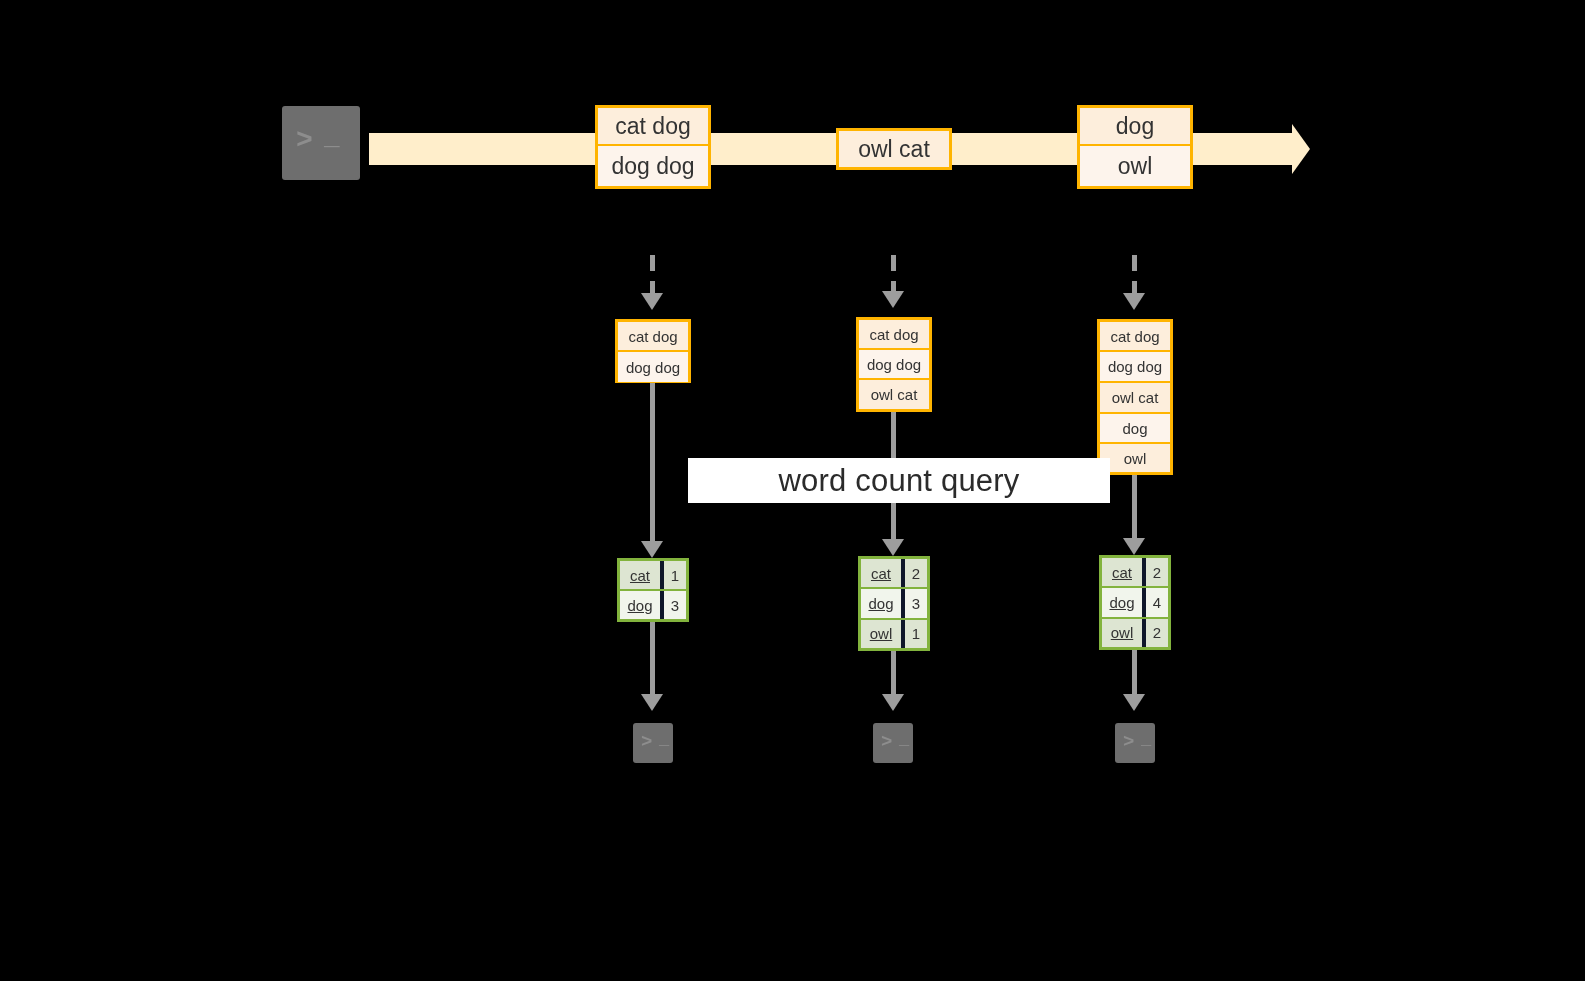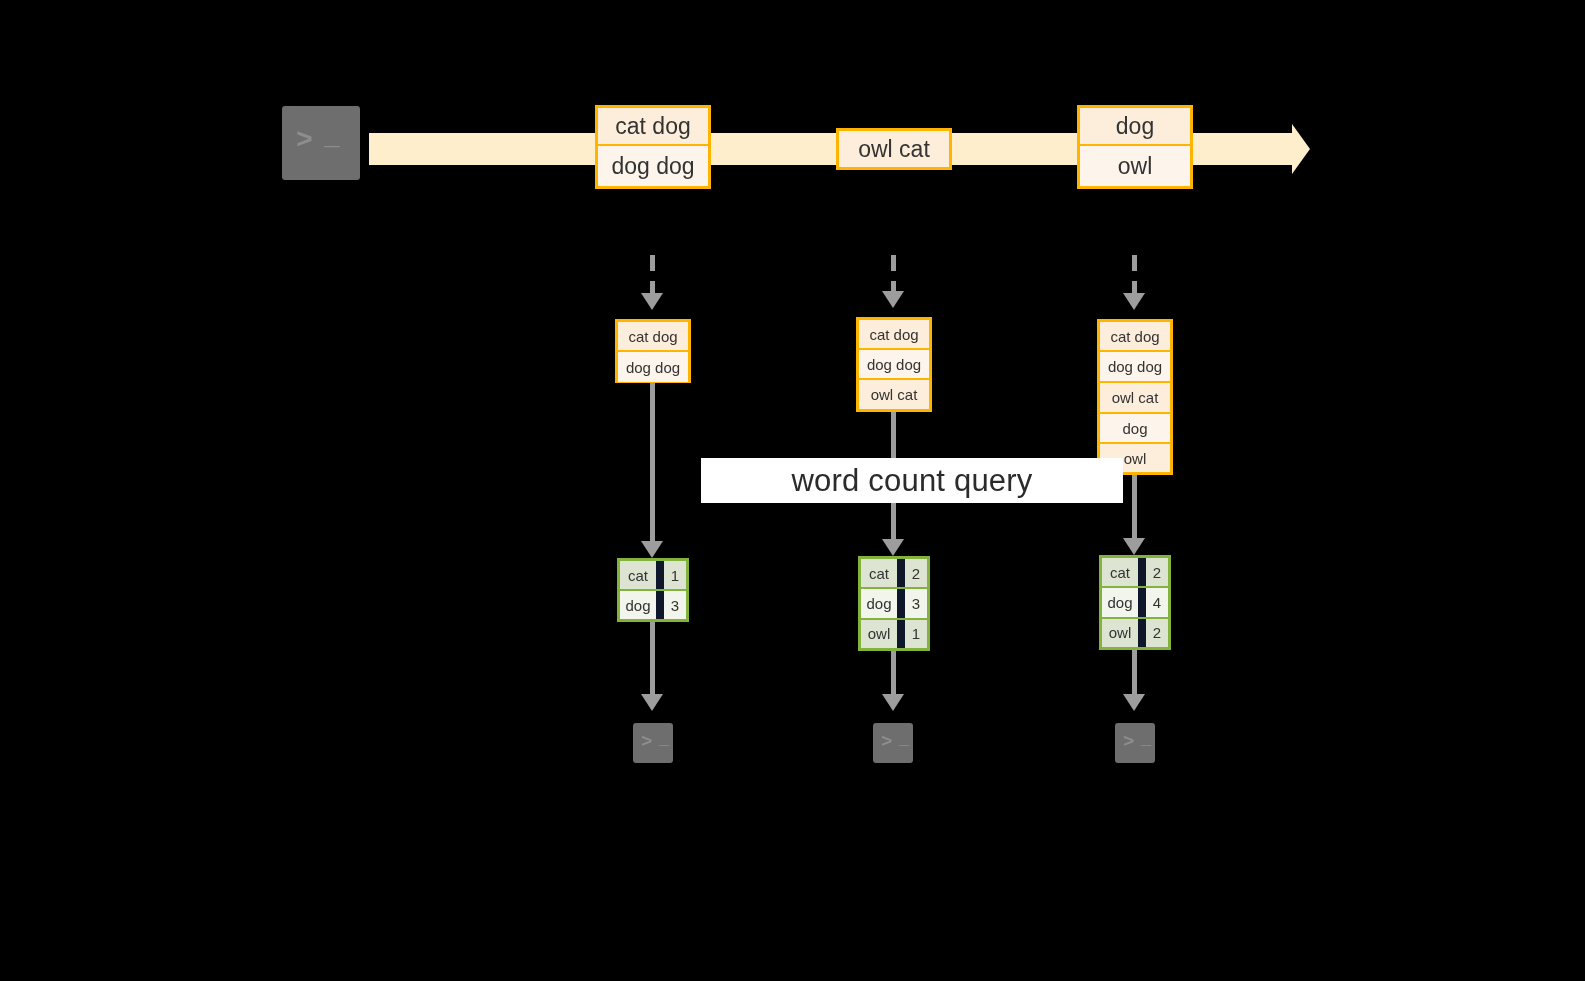--- a/index.html
+++ b/index.html
@@ -110,21 +110,22 @@
   .gbox .gkey, .gbox .gval {
     box-sizing: border-box;
     display: flex;
     align-items: center;
     justify-content: center;
     font-size: 15px;
     white-space: nowrap;
   }
   .gbox .gkey {
     flex: 0 0 44px;
-    border-right: 8px solid #0f172a;
+    border-right: 4px solid #0f172a;
+    text-decoration: underline;
   }
   .gbox .gval { flex: 1 1 auto; }
   .gbox .grow:nth-child(odd)  .gkey,
   .gbox .grow:nth-child(odd)  .gval { background: #dde5d2; }
   .gbox .grow:nth-child(even) .gkey,
   .gbox .grow:nth-child(even) .gval { background: #f1f5ec; }
 
   
   .vline {
     position: absolute;
@@ -294,17 +295,17 @@
   <div class="vline" style="left:1132px; top:650px; height:50px;"></div>
   <div class="vhead" style="left:1123px; top:694px;"></div>
 
   <div class="term" style="left:1106px; top:714px; width:58px; height:58px;">
     <div class="term-hatch"></div>
     <div class="term-inner"></div>
     <div class="term-glyph" style="left:8px; top:10px; font-size:19px;">&gt;</div>
     <div class="term-glyph" style="left:26px; top:8px; font-size:17px;">_</div>
   </div>
 
-  <div class="band" style="left:688px; top:458px; width:422px; height:45px;margin-left:13px;">
+  <div class="band" style="left:688px; top:458px; width:422px; height:45px;">
     <span class="band-text">word count query</span>
   </div>
 
 </div>
 
 </body></html>

